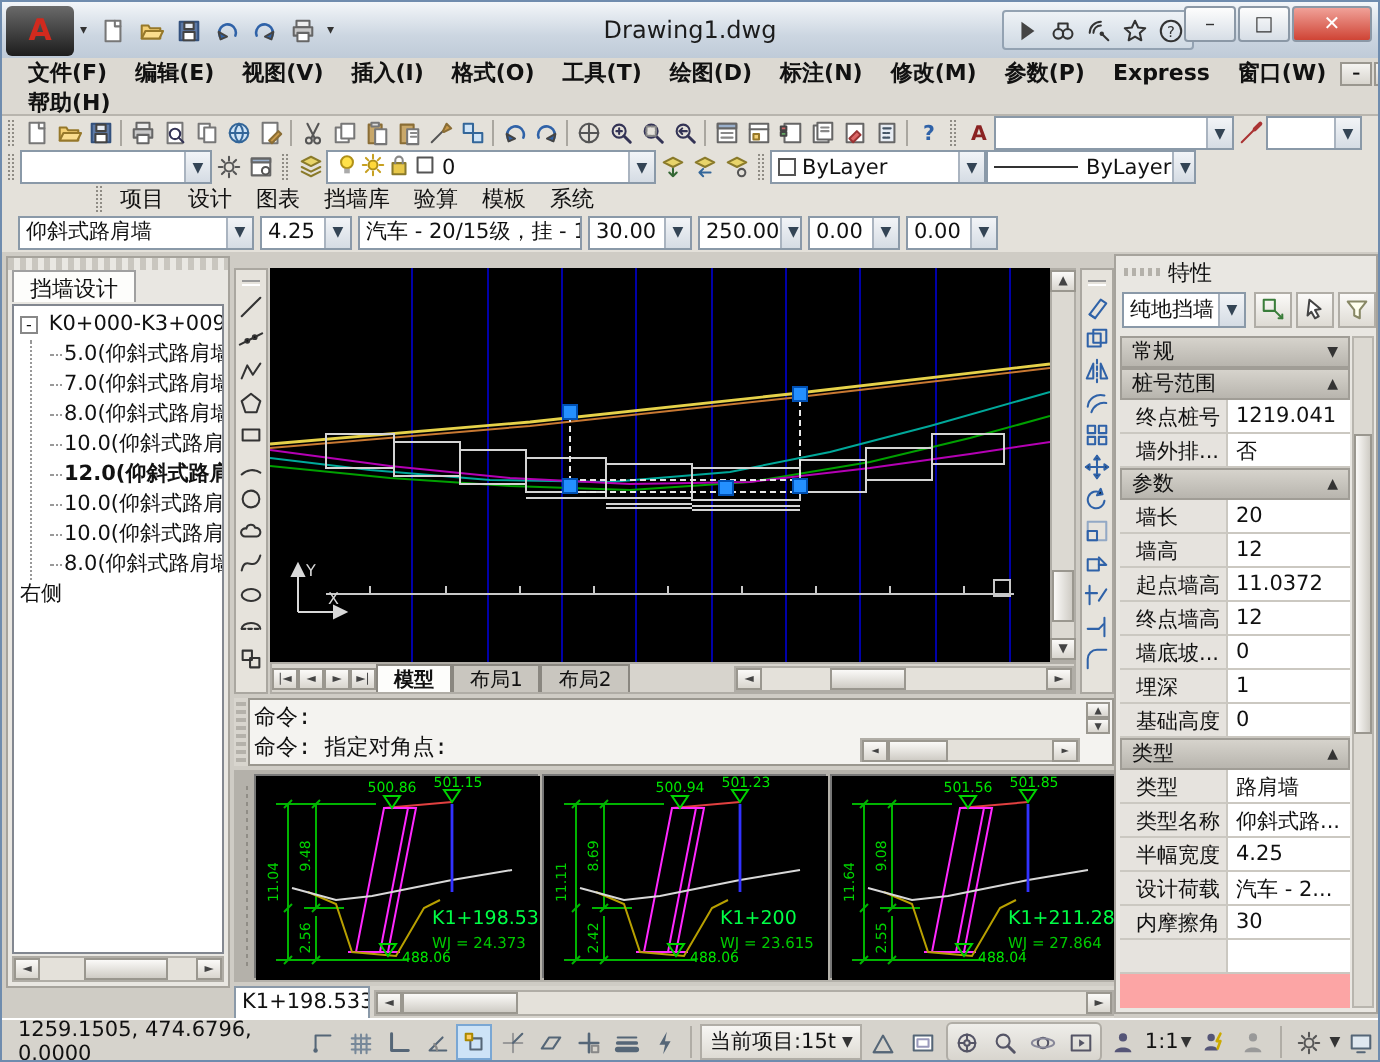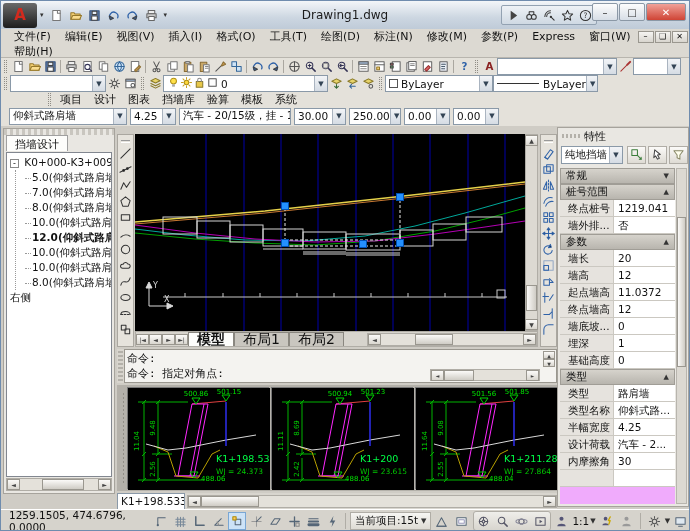--- a/index.html
+++ b/index.html
@@ -16,21 +16,21 @@
   .qat{display:flex;align-items:center;gap:1px;margin-left:2px;z-index:2;}
   .qat .tbtn{width:18px;height:18px;}
   .win-title{position:absolute;left:0;right:0;text-align:center;font-size:12px;color:#1c1c1c;}
   .infocenter{position:absolute;right:92px;top:4px;height:20px;display:flex;align-items:center;gap:2px;
     background:linear-gradient(#eef2f6,#cfd9e3);border:1px solid #93a2b2;border-radius:2px;padding:0 3px;z-index:2;}
   .wincontrols{position:absolute;right:3px;top:2px;display:flex;gap:1px;z-index:2;}
   .wc{width:26px;height:18px;border:1px solid #8b98a6;border-radius:2px;display:flex;align-items:center;
     justify-content:center;font-size:10px;background:linear-gradient(#fdfdfd,#d7dee6);color:#333;}
   .wc.close{background:linear-gradient(#f0a198,#cf4435);color:#fff;width:40px;}
   
-  .menubar{position:absolute;left:0;top:28px;width:100%;height:29px;background:#dcd9d2;border-bottom:1px solid #b8b5ae;}
+  .menubar{position:absolute;left:0;top:28px;width:100%;height:29px;background:#dcd9d2;border-bottom:1px solid #b8b5ae;font-weight:bold;}
   .menurow{display:flex;align-items:center;height:15px;padding-left:6px;}
   .menurow.second{height:14px;}
   .menu-item{padding:0 7px;white-space:nowrap;}
   .child-controls{margin-left:auto;display:flex;gap:1px;padding-right:3px;}
   .cc{width:16px;height:12px;border:1px solid #9a978f;background:linear-gradient(#f5f4f1,#d8d5ce);
     font-size:8px;display:flex;align-items:center;justify-content:center;}
   
   .toolbar{position:absolute;left:0;width:100%;height:17px;background:#e4e1da;display:flex;align-items:center;}
   #tb1{top:57px;} #tb2{top:74px;}
   .tbtn{width:16px;height:15px;display:flex;align-items:center;justify-content:center;flex:none;}
@@ -67,21 +67,21 @@
     display:flex;flex-direction:column;align-items:center;padding-top:5px;gap:1px;}
   #draw-strip{left:116px;} #modify-strip{left:539px;}
   .strip-grip{width:9px;height:3px;border-top:1px solid #999;border-bottom:1px solid #fff;margin-bottom:2px;}
   .sbtn{width:15px;height:15px;display:flex;align-items:center;justify-content:center;}
   #cad-canvas{position:absolute;left:134px;top:133px;width:390px;height:197px;background:#000;}
   #vscroll{position:absolute;left:524px;top:133px;width:13px;height:197px;background:#dcd9d2;border:1px solid #b0ada6;
     display:flex;flex-direction:column;align-items:center;justify-content:space-between;}
   #vscroll .mid{flex:1;width:100%;position:relative;}
   #vscroll .vthumb{position:absolute;left:0;width:100%;height:26px;bottom:8px;background:linear-gradient(90deg,#fbfaf8,#cfccc5);border:1px solid #9a978f;}
   #tabs-row{position:absolute;left:134px;top:330px;width:403px;height:16px;background:#d7d4cd;display:flex;align-items:center;border:1px solid #b0ada6;}
-  .mtab{height:14px;padding:0 8px;border:1px solid #8a8780;border-bottom:none;background:#c9c6bf;display:flex;align-items:center;font-size:14px;}
+  .mtab{height:14px;padding:0 8px;border:1px solid #8a8780;border-bottom:none;background:#c9c6bf;display:flex;align-items:center;font-size:10px;}
   .mtab.active{background:#fdfdfb;font-weight:bold;}
   #tabs-row .hscroll{margin-left:auto;display:flex;align-items:center;height:13px;background:#e4e1da;border:1px solid #b0ada6;width:170px;}
   .hs-track{flex:1;height:11px;position:relative;}
   .hs-thumb{position:absolute;top:0;height:11px;background:linear-gradient(#fbfaf8,#cfccc5);border:1px solid #9a978f;}
   
   #cmd{position:absolute;left:116px;top:348px;width:440px;height:34px;background:#d8d5ce;display:flex;}
   .cmd-grip{width:5px;background:repeating-linear-gradient(#b4b1aa 0 2px,transparent 2px 4px);margin:2px 1px;}
   .cmd-box{flex:1;background:#f4f3f0;border:1px solid #9a978f;font-family:"DejaVu Sans Mono",monospace;
     font-size:11px;padding:1px 2px;position:relative;}
   .cmd-line{height:15px;line-height:15px;white-space:nowrap;}
@@ -94,21 +94,21 @@
   .pv{width:142px;height:102px;background:#000;border:1px solid #777;}
   
   #station-row{position:absolute;left:116px;top:492px;width:440px;height:16px;background:#d8d5ce;display:flex;align-items:center;gap:2px;}
   
   #props{position:absolute;left:556px;top:126px;width:132px;height:380px;background:#e9e7e2;border:1px solid #a6a39c;}
   .pp-title{height:16px;display:flex;align-items:center;padding-left:4px;gap:4px;font-size:11px;}
   .pp-titlegrip{width:18px;height:4px;background:repeating-linear-gradient(90deg,#b4b1aa 0 2px,transparent 2px 4px);}
   .pp-toolrow{height:21px;display:flex;align-items:center;gap:2px;padding:0 3px;}
   .pp-btn{width:19px;height:18px;border:1px solid #b0ada6;background:linear-gradient(#fbfaf8,#dedbd4);
     display:flex;align-items:center;justify-content:center;}
-  #prop-rows{position:absolute;left:2px;top:40px;right:13px;bottom:2px;overflow:hidden;background:#f0abfc;}
+  #prop-rows{position:absolute;left:2px;top:40px;right:13px;bottom:2px;overflow:hidden;background:#fca5a5;}
   .sec-h{height:16px;background:linear-gradient(#d6d3cc,#b8b5ae);border:1px solid #a09d96;
     display:flex;align-items:center;padding:0 5px;font-size:10.5px;}
   .sec-h .caret{margin-left:auto;font-size:7px;color:#333;}
   .prow{display:flex;height:17px;border-bottom:1px solid #cbc8c1;}
   .plabel{width:54px;background:#e6e3de;border-right:1px solid #cbc8c1;padding:2px 0 0 8px;
     font-size:10.5px;white-space:nowrap;overflow:hidden;}
   .pvalue{flex:1;background:#fff;padding:2px 0 0 4px;font-size:10.5px;white-space:nowrap;overflow:hidden;}
   #prop-scroll{position:absolute;right:1px;top:40px;width:11px;bottom:2px;background:#dcd9d2;border:1px solid #b8b5ae;}
   #prop-scroll .vthumb{position:absolute;left:0;width:100%;top:48px;height:150px;background:linear-gradient(90deg,#fbfaf8,#cfccc5);border:1px solid #9a978f;}
   

